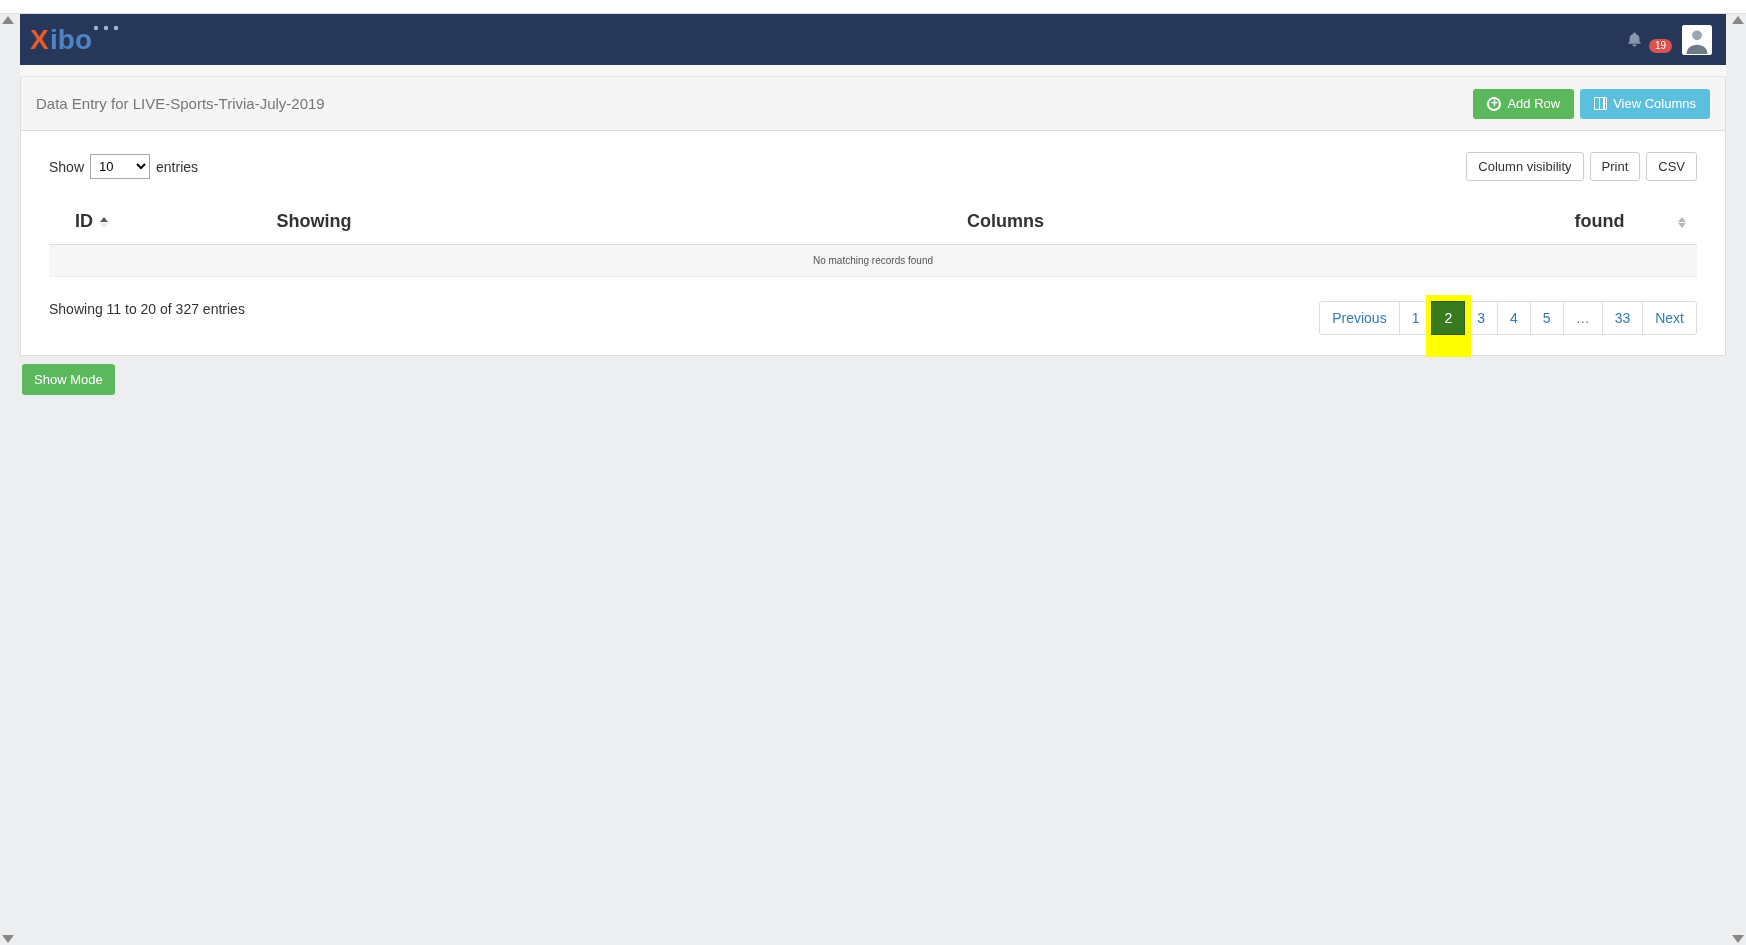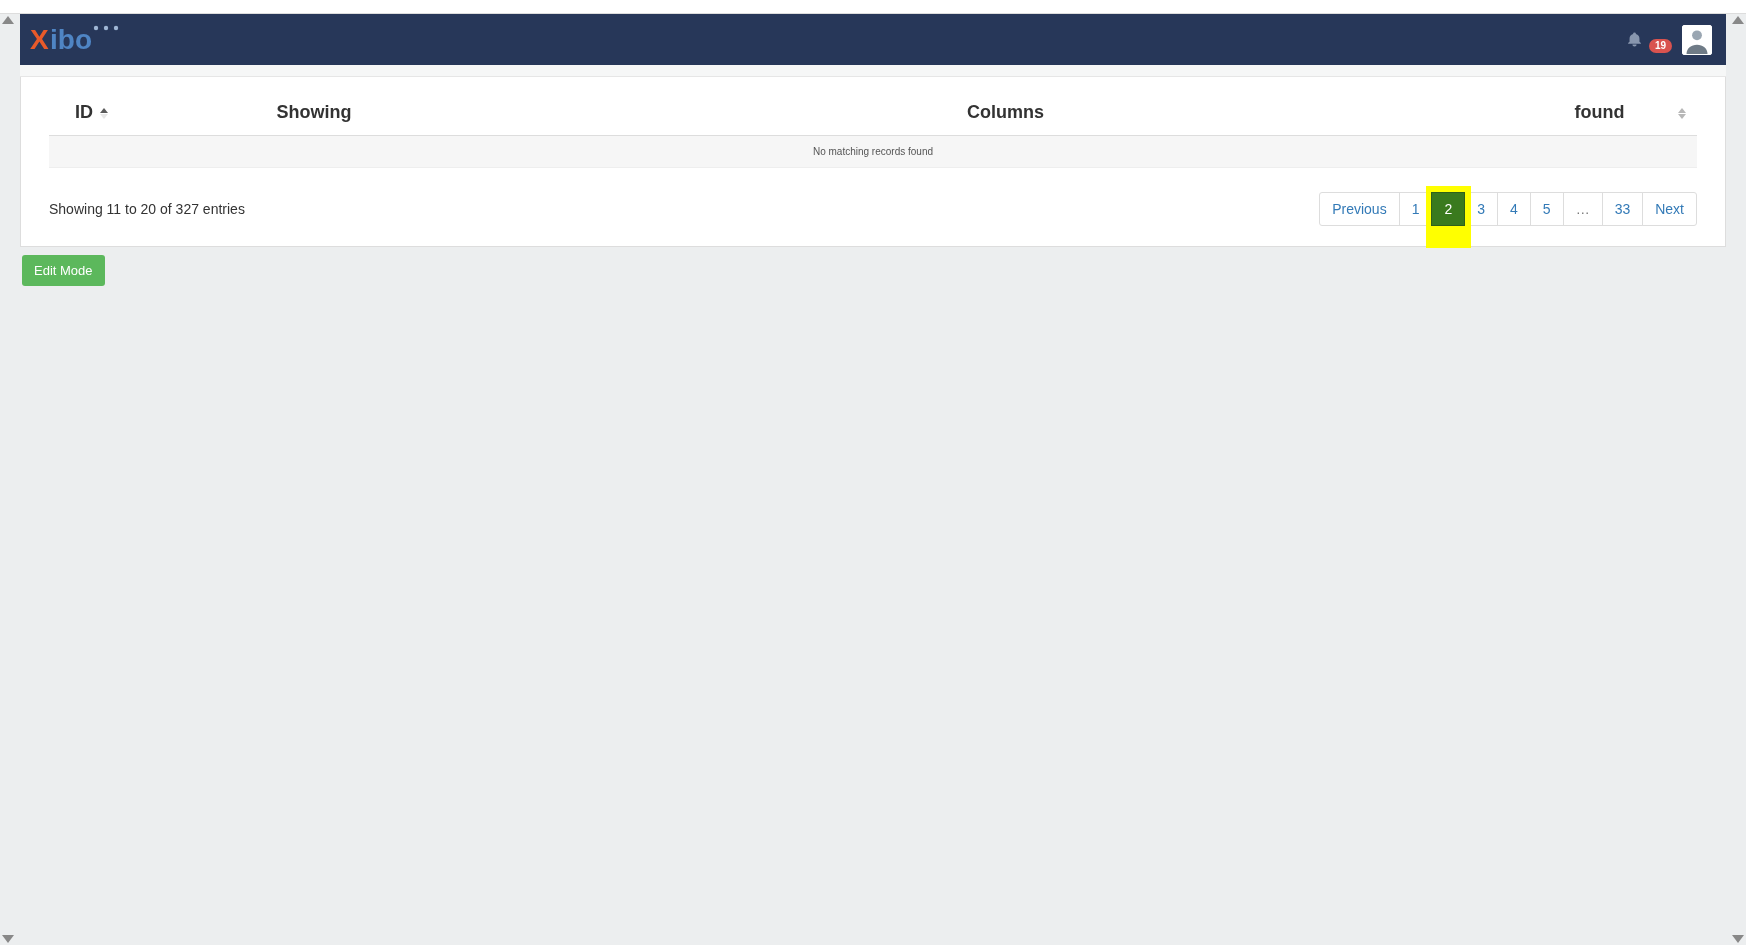--- a/index.html
+++ b/index.html
@@ -95,21 +95,21 @@
     display: flex;
     align-items: center;
     gap: 6px;
   }
   .bell-wrap svg { display:block; }
   .badge {
     background: #d9534f;
     color: #fff;
     border-radius: 9px;
     font-size: 10px;
-    font-weight: 700;
+    font-weight: 400;
     padding: 2px 6px;
     line-height: 1;
     margin-top: 12px;
   }
   .avatar {
     width: 30px; height: 30px;
     border: 1px solid #fff;
     border-radius: 2px;
     background: #fff;
     display: flex;
@@ -243,21 +243,20 @@
     background: #f6f6f6;
     color: #555;
     padding: 10px 0;
     font-size: 10px;
     border-top: 1px solid #eee;
     border-bottom: 1px solid #eee;
   }
 
   .footer-row {
     display: flex;
-    align-items: center;
     justify-content: space-between;
     margin-top: 24px;
   }
   .info-text { color: #333; font-size: 14px; }
 
   .pagination {
     display: flex;
     list-style: none;
   }
   .pagination li a {
@@ -355,23 +354,52 @@
             <circle cx="12" cy="8" r="4.2" fill="#9aa6b2"></circle>
             <path d="M3 24c0-5 4-8 9-8s9 3 9 8" fill="#6f7b87"></path>
           </svg>
         </div>
       </div>
     </div>
 
     <div class="subbar"></div>
 
     <div class="panel">
+      <div class="panel-heading">
+        <div class="panel-title">Data Entry for LIVE-Sports-Trivia-July-2019</div>
+        <div class="heading-actions">
+          <button class="btn btn-success">
+            <span class="icon-plus-ring">
+                <span>+</span>
+              </span>
+            <span>Add Row</span>
+          </button>
+          <button class="btn btn-info">
+            <span class="icon-cols"></span>
+            <span>View Columns</span>
+          </button>
+        </div>
+      </div>
 
       <div class="panel-body">
 
+        <div class="toolbar-row">
+          <div class="show-entries">
+            <span>Show</span>
+            <select>
+              <option>10</option>
+            </select>
+            <span>entries</span>
+          </div>
+          <div class="export-buttons">
+            <button class="btn-default">Column visibility</button>
+            <button class="btn-default">Print</button>
+            <button class="btn-default">CSV</button>
+          </div>
+        </div>
 
         <table class="dtable">
           <colgroup>
             <col style="width:70px">
             <col style="width:390px">
             <col>
             <col style="width:195px">
           </colgroup>
           <thead>
             <tr>
@@ -434,17 +462,17 @@
             <li>
                 <a>Next</a>
               </li>
           </ul>
         </div>
 
       </div>
     </div>
 
     <div class="edit-mode-wrap">
-      <button class="btn btn-success" style="padding:9px 12px;">Edit Mode</button>
+      <button class="btn btn-success" style="padding:9px 12px;">Show Mode</button>
     </div>
 
   </div>
 </div>
 
 </body></html>

